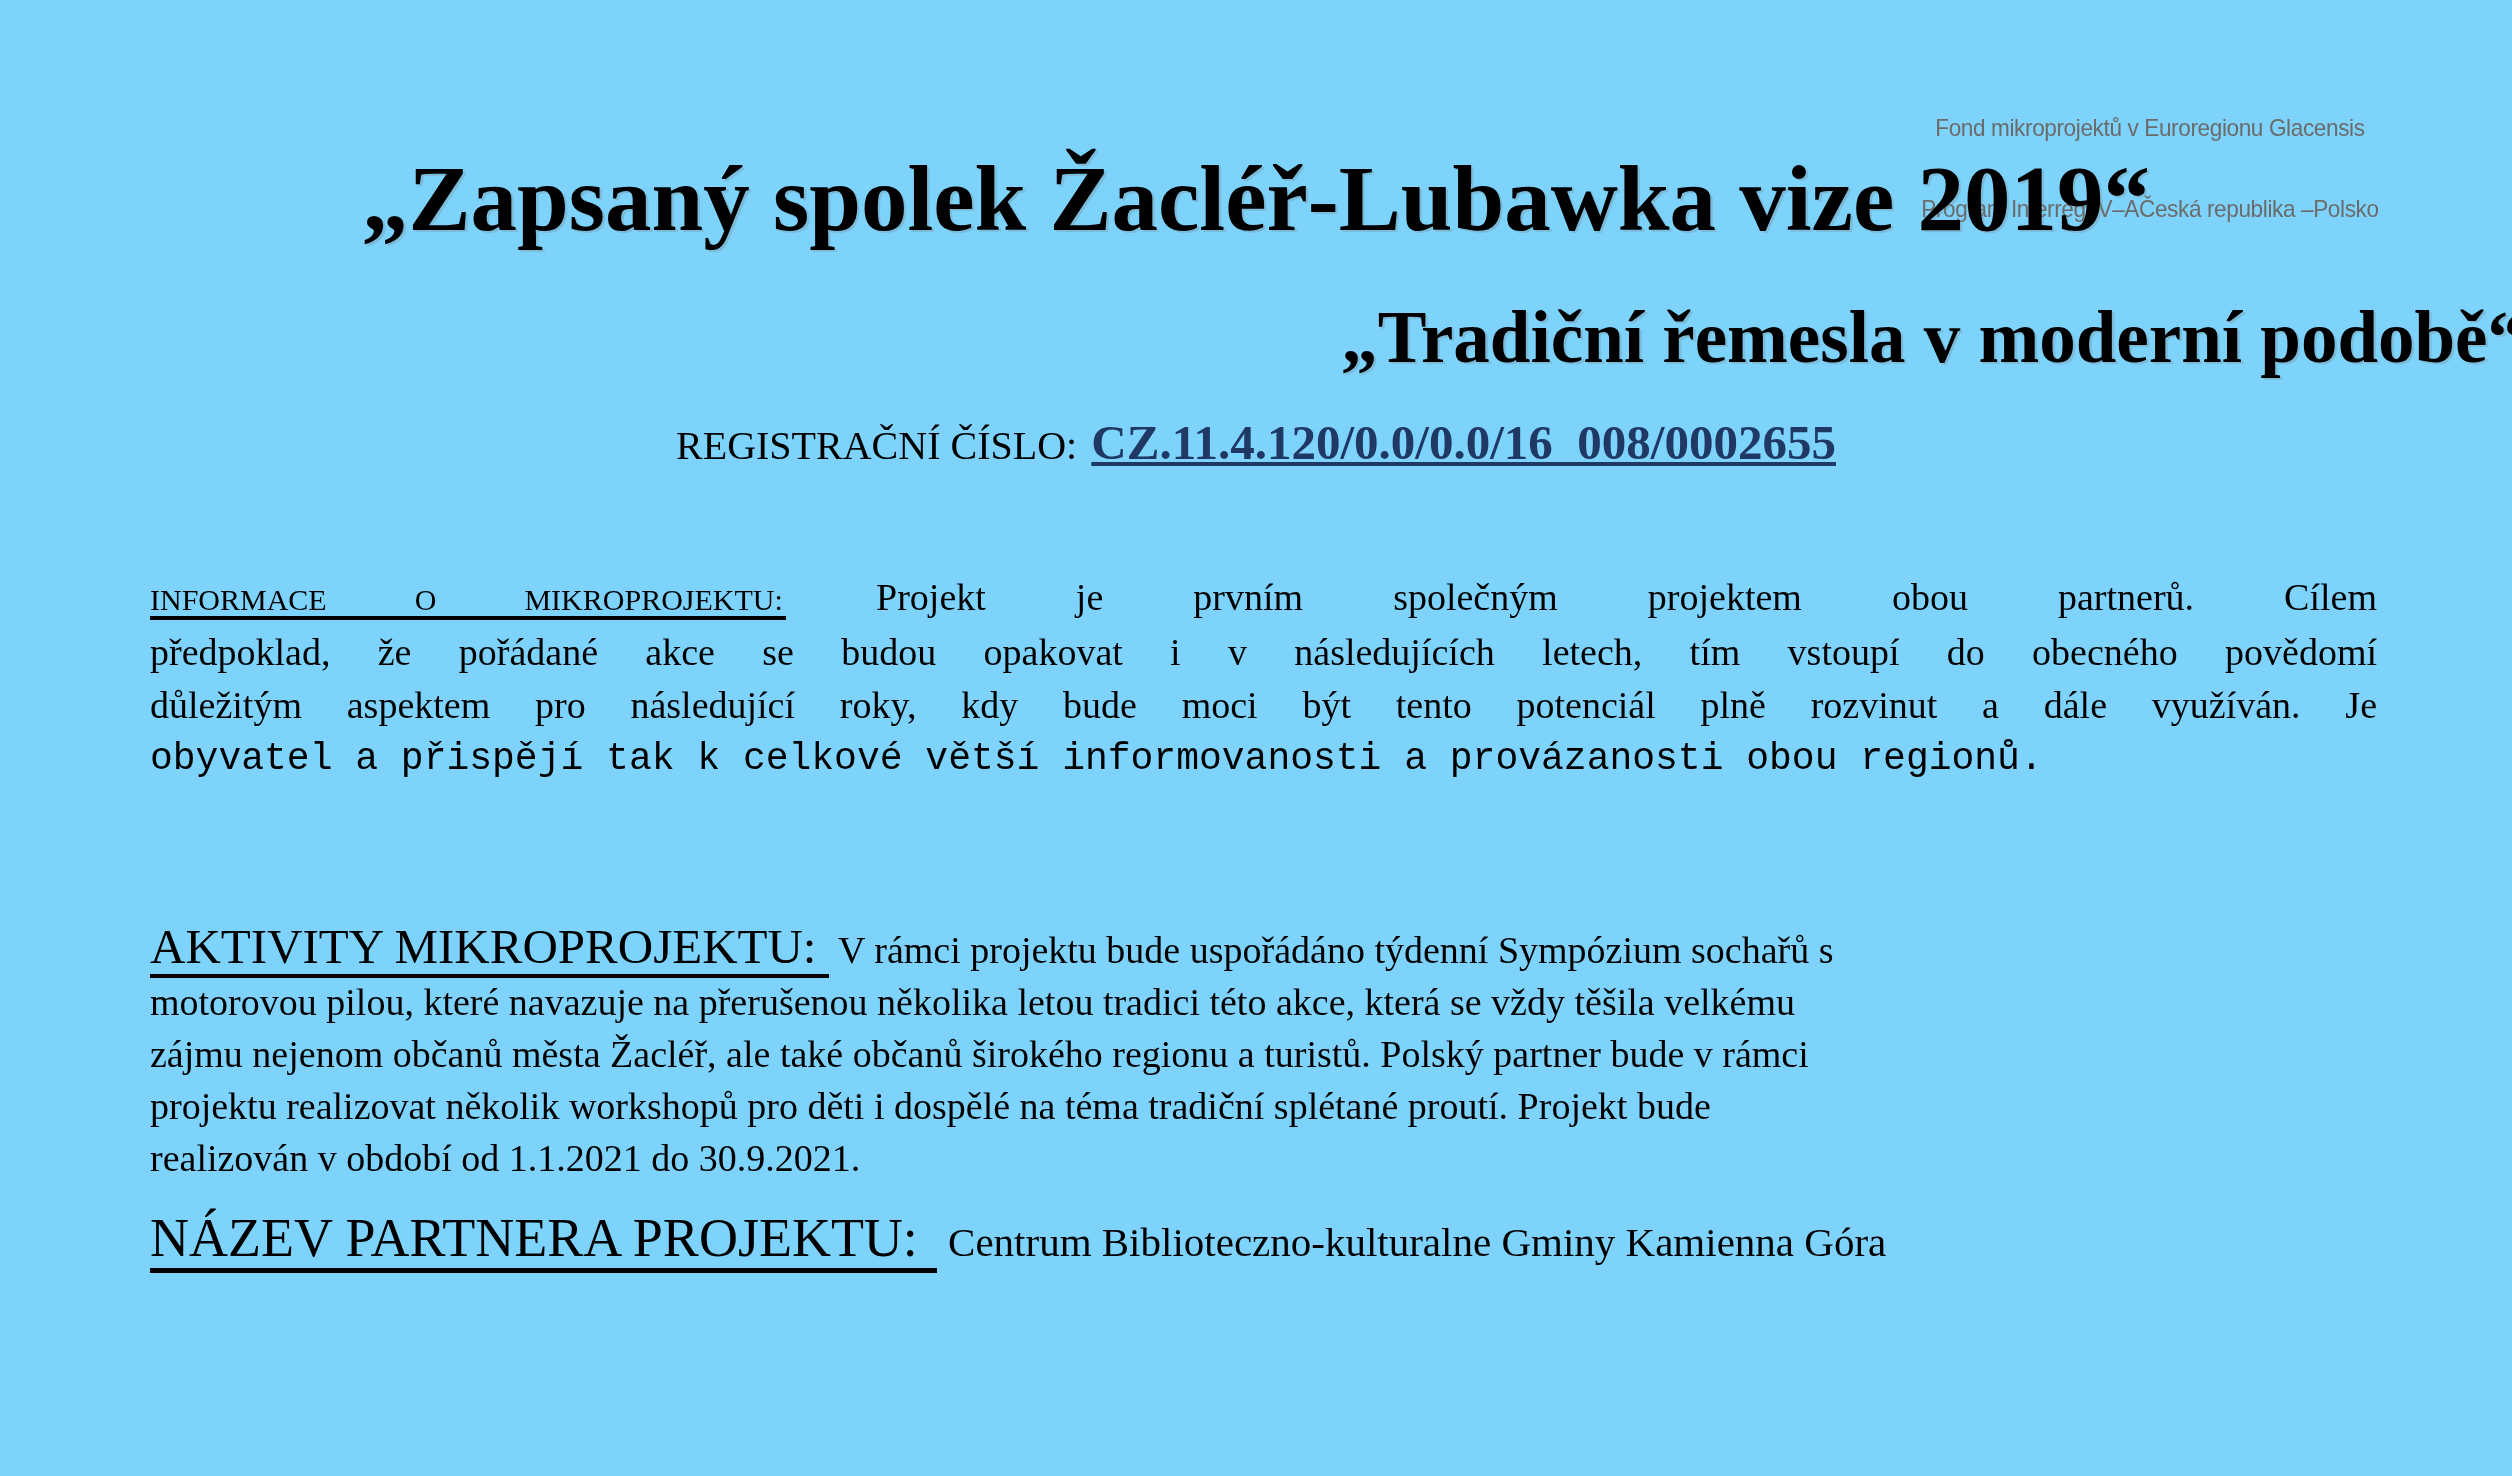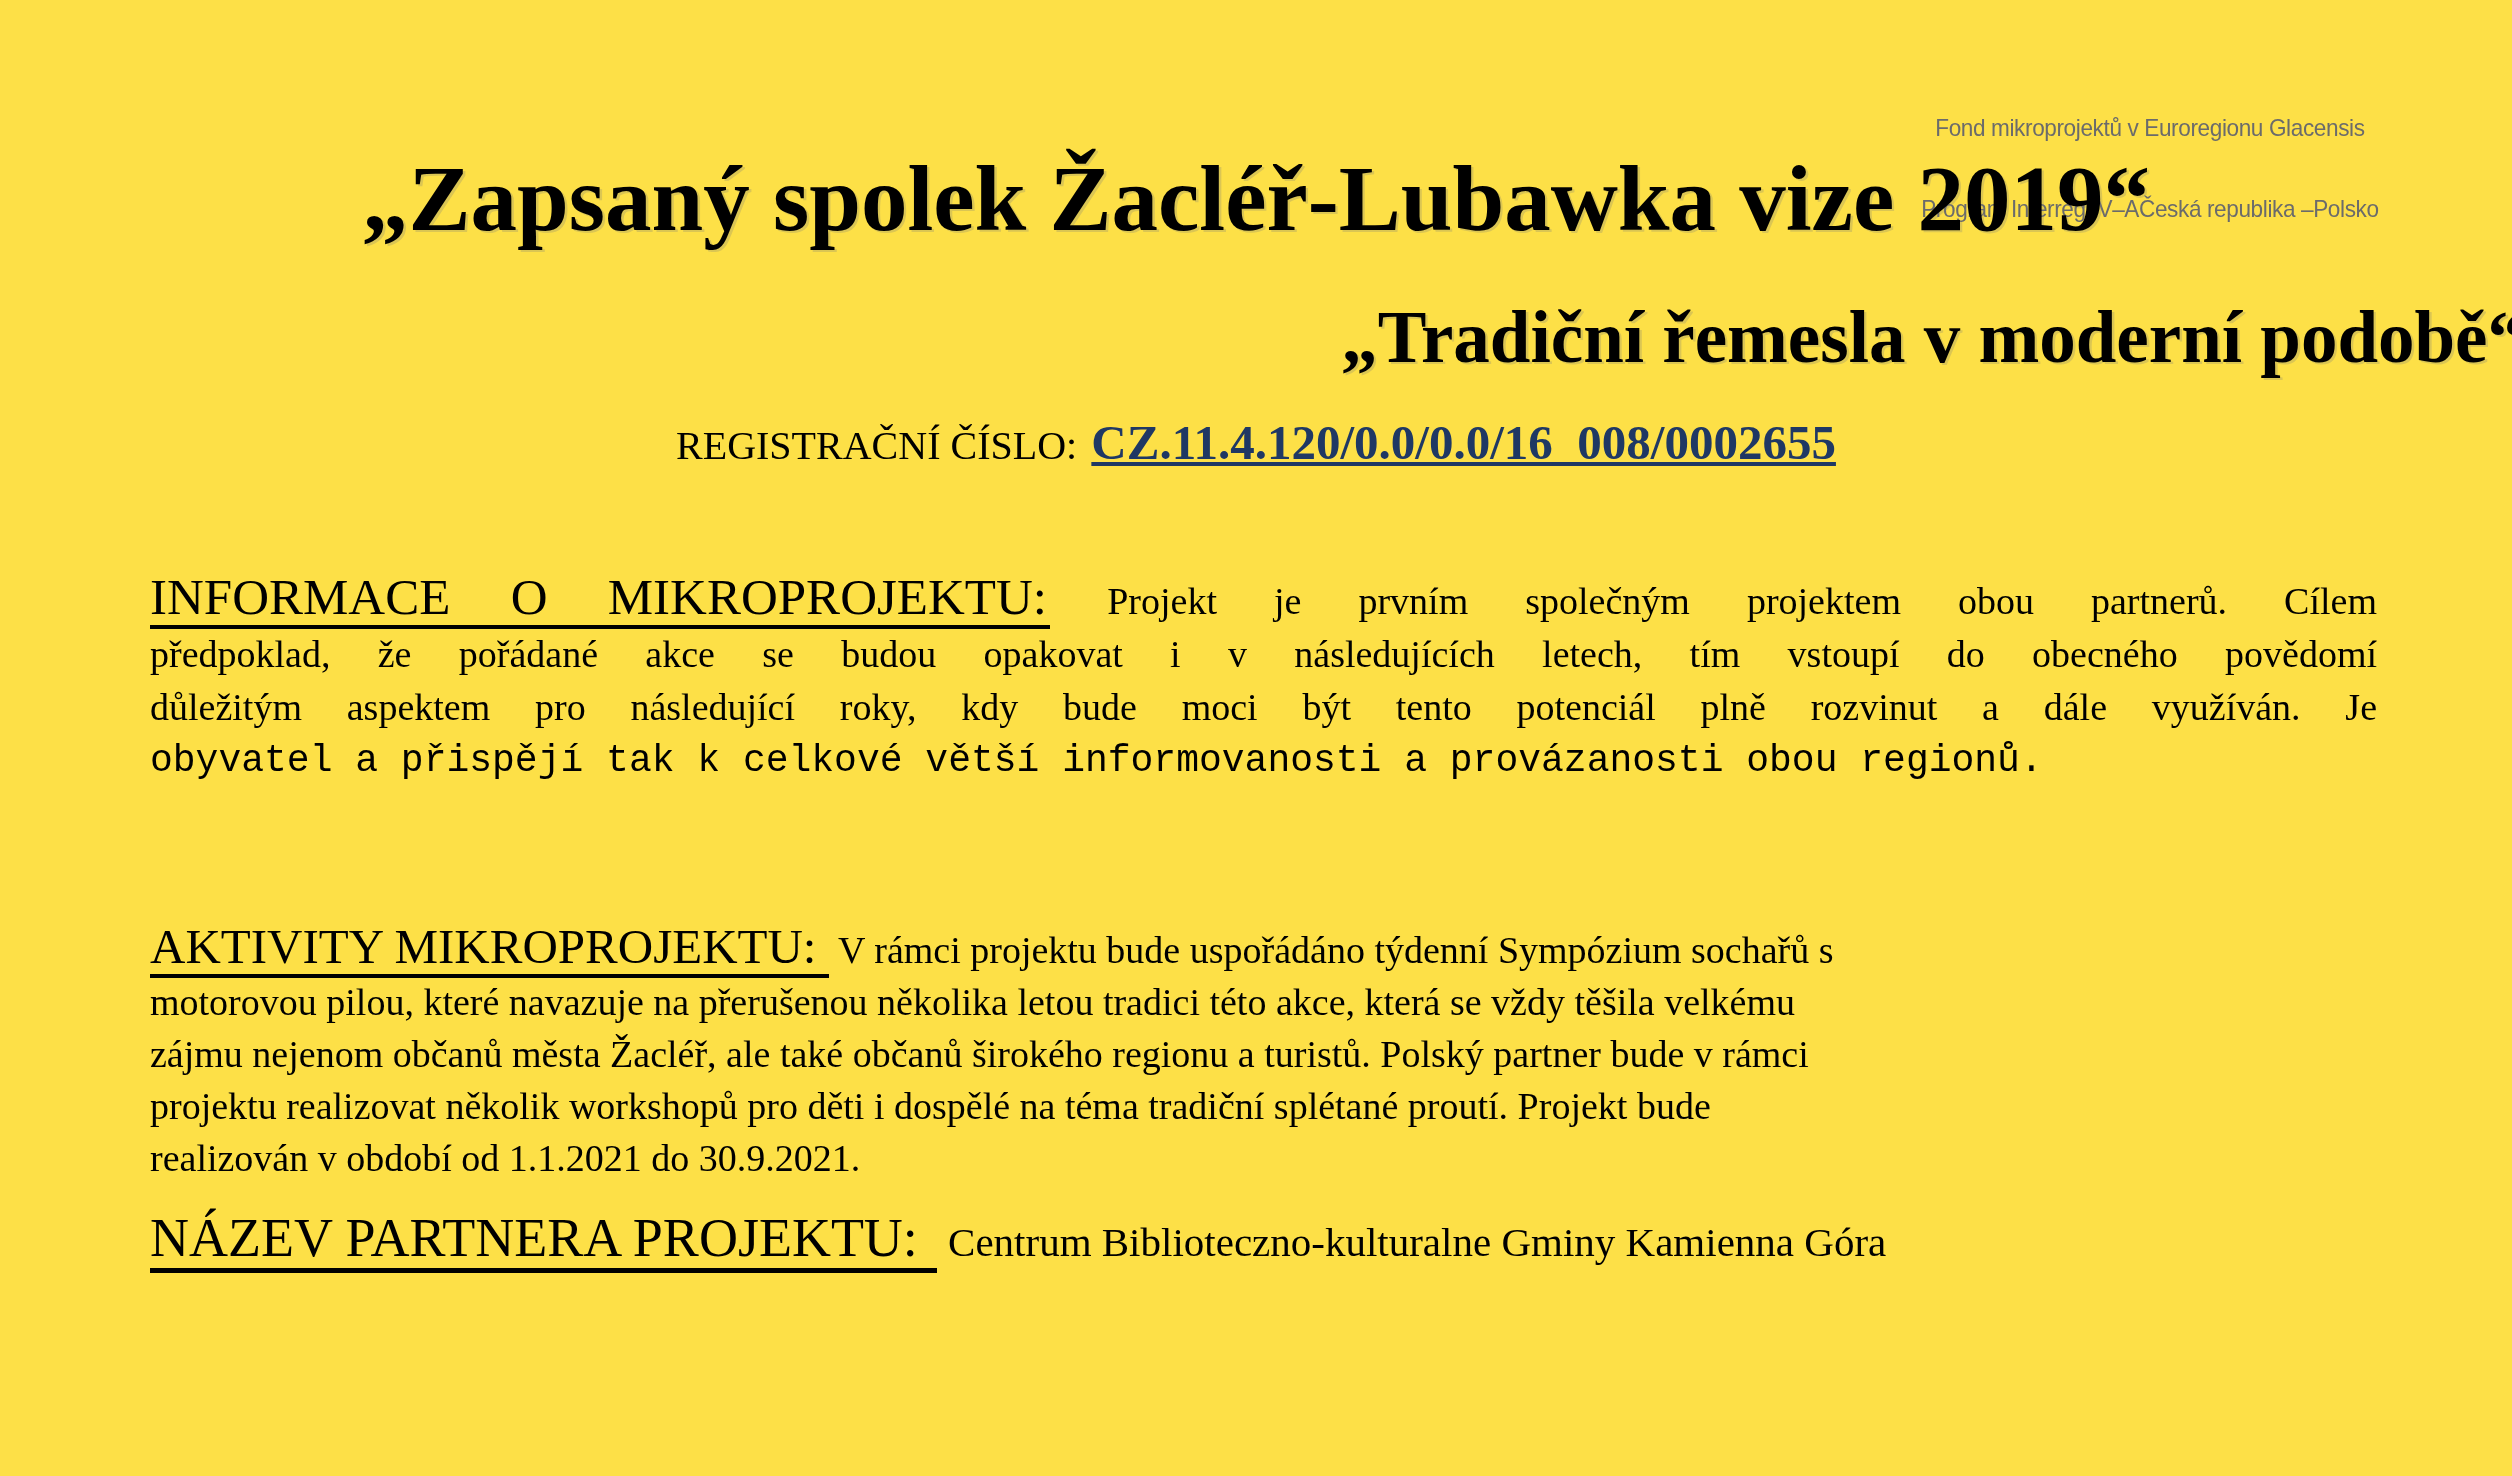--- a/index.html
+++ b/index.html
@@ -1,20 +1,20 @@
 <!DOCTYPE html>
 <html style="font-size:12.7px"><head>
 <meta charset="utf-8">
 <style>
   html, body { margin: 0; padding: 0; background: #ffffff; }
   .page {
     position: relative;
     width: 2512px;
     height: 1477px;
-    background: #fde047;
+    background: #7dd3fc;
     overflow: hidden;
     font-family: "Liberation Serif", "DejaVu Serif", serif;
     color: #000000;
   }
 
   
   .logo-text {
     position: absolute;
     top: 60px;
     right: 133px;
@@ -102,21 +102,21 @@
     font-size: 38px;
     line-height: 52px;
   }
   .para-aktivity .lline {
     text-align: left;
     white-space: nowrap;
   }
 
   .heading { font-weight: normal; }
   .h-info {
-    font-size: 51px;
+    font-size: 30px;
     border-bottom: 4.7px solid #000;
     padding-right: 3.2px;
   }
   .h-aktivity {
     font-size: 49px;
     border-bottom: 4.7px solid #000;
     padding-right: 12.7px;
   }
 
   .partner-line {

